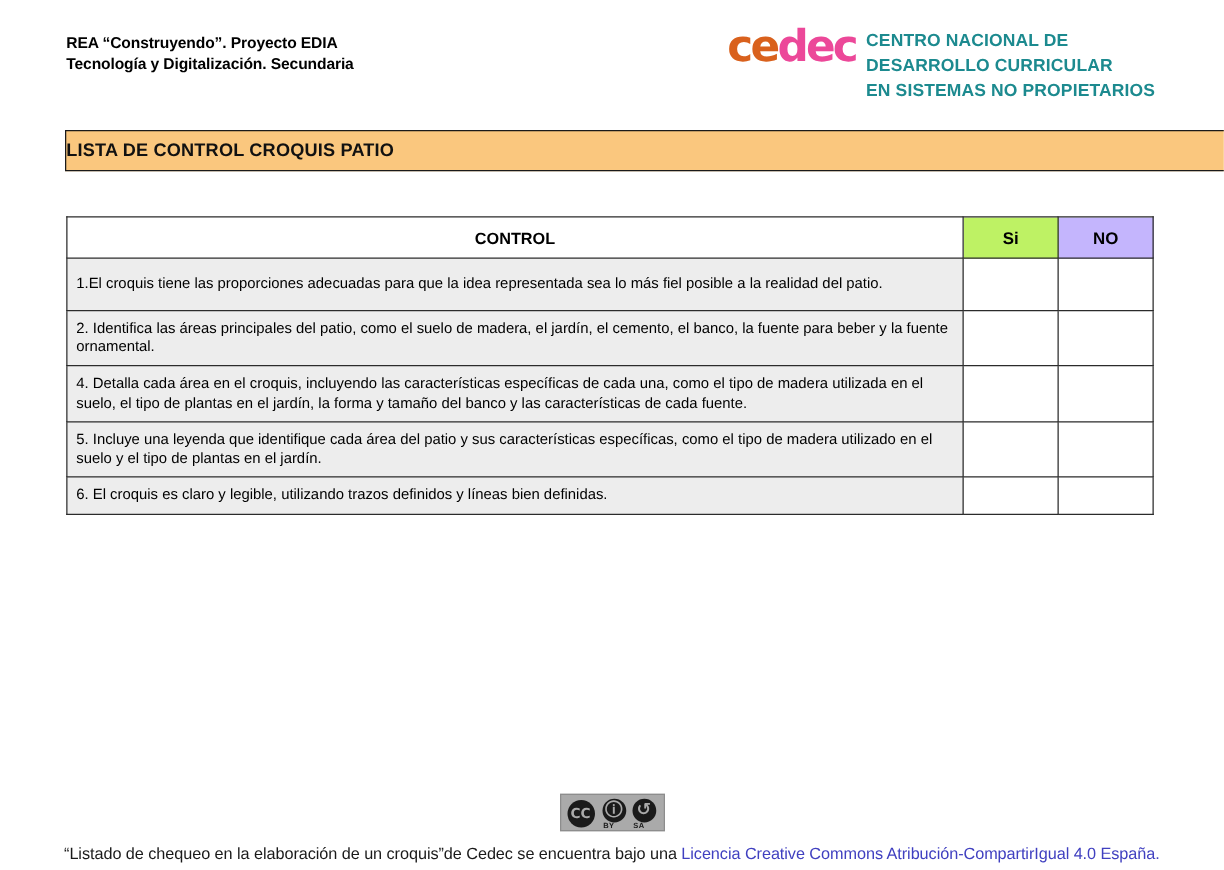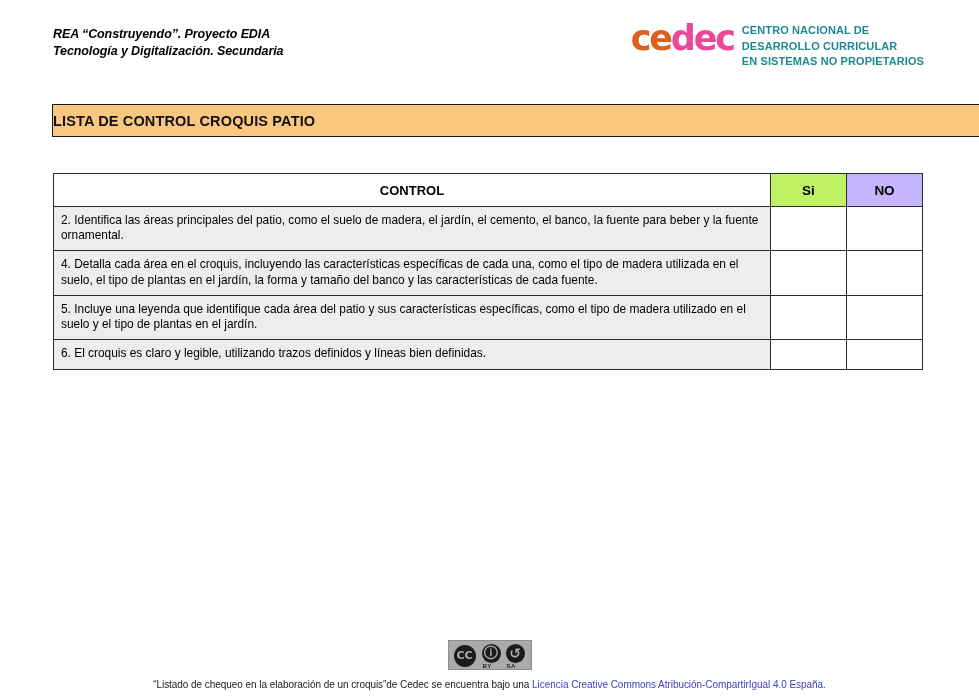--- a/index.html
+++ b/index.html
@@ -27,21 +27,20 @@
   }
   .header-title {
     position: absolute;
     left: 53px;
     top: 26px;
     font-size: 12.5px;
     font-weight: bold;
     line-height: 1.32;
     letter-spacing: -0.1px;
     white-space: pre-line;
-    font-style: italic;
   }
 
   
   .logo-block {
     position: absolute;
     right: 55px;
     top: 20px;
     display: flex;
     align-items: flex-start;
     gap: 8px;
@@ -52,21 +51,21 @@
     font-weight: bold;
     letter-spacing: -2.2px;
     line-height: 1;
     margin-top: 1px;
   }
   .logo-word .seg-a { color: #d9611d; margin-top: 22px; }
   .logo-word .seg-b { color: #ec4899; }
   .logo-sub {
     color: #1c8a8f;
     font-family: "Liberation Sans", sans-serif;
-    font-size: 11px;
+    font-size: 14px;
     font-weight: bold;
     line-height: 1.42;
     letter-spacing: 0.1px;
     padding-top: 3px;
     white-space: pre-line;
     text-transform: uppercase;
   }
 
   
   .title-banner {
@@ -215,21 +214,21 @@
     font-family: "Liberation Sans", sans-serif;
     font-size: 6px;
     font-weight: bold;
     letter-spacing: 0.4px;
   }
   .cc-badge .cc-lab-by { left: 34px; }
   .cc-badge .cc-lab-sa { left: 58px; }
 
   .footer-text {
     margin-top: 5px;
-    font-size: 10px;
+    font-size: 13px;
     color: #1a1a1a;
     letter-spacing: -0.05px;
   }
   .footer-link {
     color: #4040c0;
     text-decoration: none;
   }
 </style>
 </head>
 <body>
@@ -260,20 +259,25 @@
   </colgroup>
   <thead>
     <tr>
       <th class="h-aspect">CONTROL</th>
       <th class="h-si">Si</th>
       <th class="h-no">NO</th>
     </tr>
   </thead>
   <tbody id="checklist-body">
       <tr class="two-line">
+        <td class="aspect-cell">1.El croquis tiene las proporciones adecuadas para que la idea representada sea lo más fiel posible a la realidad del patio.</td>
+        <td class="mark-cell"></td>
+        <td class="mark-cell"></td>
+      </tr>
+      <tr class="two-line">
         <td class="aspect-cell">2. Identifica las áreas principales del patio, como el suelo de madera, el jardín, el cemento, el banco, la fuente para beber y la fuente ornamental.</td>
         <td class="mark-cell"></td>
         <td class="mark-cell"></td>
       </tr>
       <tr class="two-line">
         <td class="aspect-cell">4. Detalla cada área en el croquis, incluyendo las características específicas de cada una, como el tipo de madera utilizada en el suelo, el tipo de plantas en el jardín, la forma y tamaño del banco y las características de cada fuente.</td>
         <td class="mark-cell"></td>
         <td class="mark-cell"></td>
       </tr>
       <tr class="two-line">

